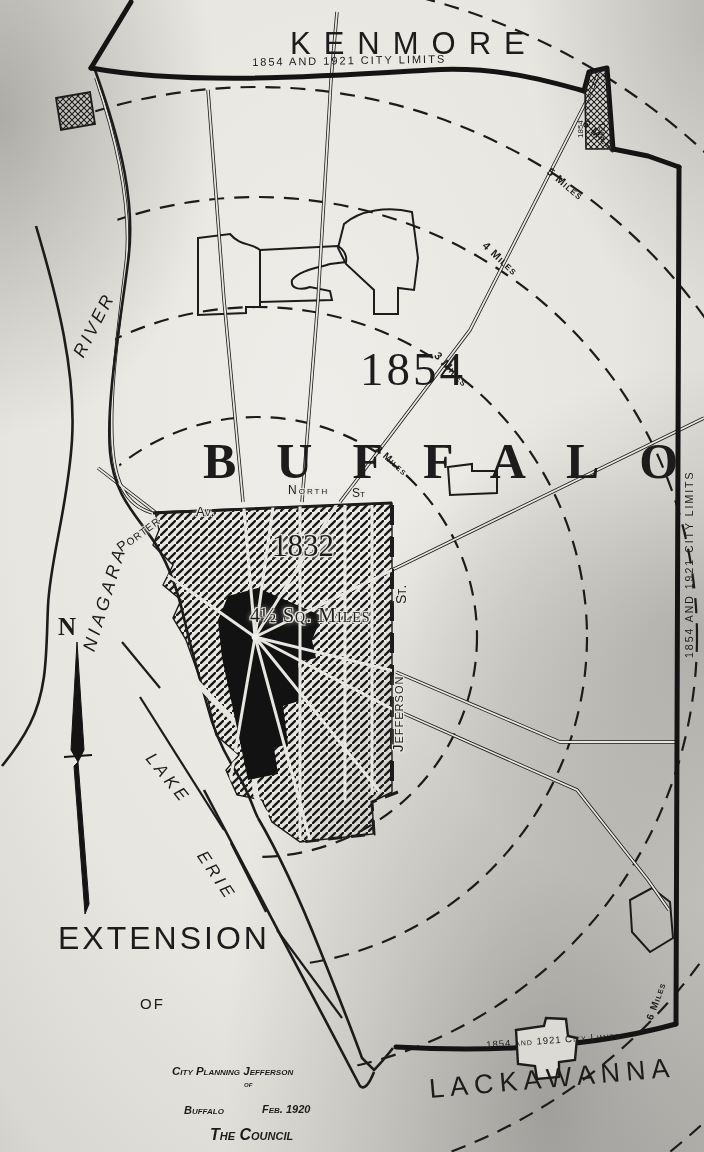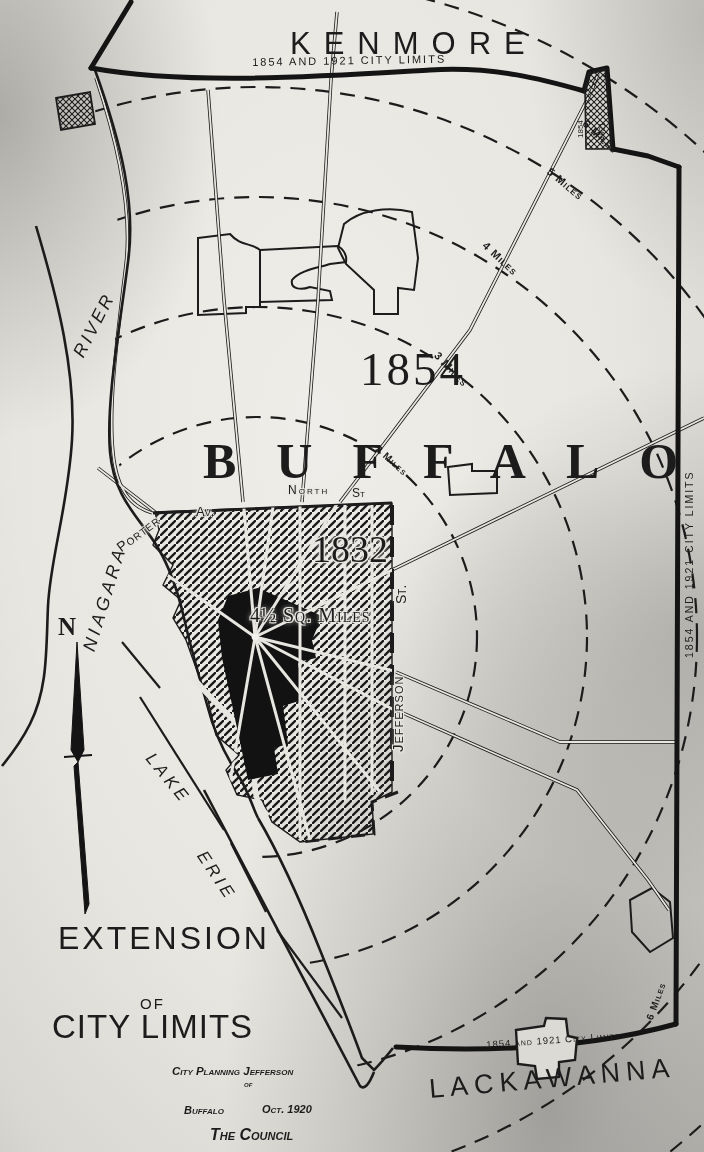--- a/index.html
+++ b/index.html
@@ -170,42 +170,41 @@
 
 <div class="lbl serif" style="left:360px;top:346px;font-size:47px;letter-spacing:3px;">1854</div>
 
 <div class="lbl serif b" style="left:203px;top:436px;font-size:50px;letter-spacing:40px;">BUFFALO</div>
 
 <div class="lbl sc halo" style="left:114px;top:543px;font-size:14px;transform:rotate(-37deg);letter-spacing:1px;">Porter</div>
 <div class="lbl sc halo" style="left:196px;top:485px;font-size:13px;margin-top:20px;">Av.</div>
 <div class="lbl sc halo" style="left:288px;top:484px;font-size:12px;letter-spacing:2px;">North</div>
 <div class="lbl sc halo" style="left:352px;top:487px;font-size:12px;">St</div>
 
-<div class="lbl serif halo" style="left:272px;top:530px;font-size:38px;padding-left:40px;">1832</div>
+<div class="lbl serif halo" style="left:272px;top:530px;font-size:31px;">1832</div>
 <div class="lbl serif sc halo" style="left:250px;top:568px;font-size:20px;letter-spacing:1px;margin-top:37px;">4½ Sq. Miles</div>
 
 <div class="lbl sc halo" style="left:394px;top:604px;font-size:14px;transform:rotate(-90deg);">St.</div>
 <div class="lbl sc halo" style="left:390px;top:752px;font-size:15px;transform:rotate(-90deg);letter-spacing:1px;">Jefferson</div>
 
 <div class="lbl it" style="left:70px;top:352px;font-size:18px;transform:rotate(-63deg);letter-spacing:3px;">RIVER</div>
 <div class="lbl it" style="left:80px;top:648px;font-size:18px;transform:rotate(-73deg);letter-spacing:4px;">NIAGARA</div>
 <div class="lbl it" style="left:156px;top:750px;font-size:17px;transform:rotate(51deg);letter-spacing:4px;">LAKE</div>
 <div class="lbl it" style="left:208px;top:848px;font-size:17px;transform:rotate(56deg);letter-spacing:4px;">ERIE</div>
 
 <div class="lbl serif b" style="left:58px;top:614px;font-size:25px;">N</div>
 
 <div class="lbl" style="left:58px;top:922px;font-size:32px;letter-spacing:3px;">EXTENSION</div>
 <div class="lbl" style="left:140px;top:996px;font-size:15px;letter-spacing:2px;">OF</div>
-<div class="lbl" style="left:52px;top:1010px;font-size:33px;letter-spacing:1px;">CITY LIMITS</div>
 
 <div class="lbl b it sc" style="left:172px;top:1066px;font-size:11.5px;">City Planning Jefferson</div>
 <div class="lbl b it sc" style="left:244px;top:1080px;font-size:9px;">of</div>
 <div class="lbl b it sc" style="left:210px;top:1127px;font-size:16px;">The Council</div>
 <div class="lbl b it sc" style="left:184px;top:1105px;font-size:11px;">Buffalo</div>
-<div class="lbl b it sc" style="left:262px;top:1104px;font-size:11px;">Oct. 1920</div>
+<div class="lbl b it sc" style="left:262px;top:1104px;font-size:11px;">Feb. 1920</div>
 
 <div class="lbl" style="left:428px;top:1076px;font-size:27px;letter-spacing:6px;transform:rotate(-5deg);">LACKAWANNA</div>
 <div class="lbl sc" style="left:486px;top:1040px;font-size:9.5px;letter-spacing:1px;transform:rotate(-4deg);">1854 and 1921 City Limits</div>
 <div class="lbl sc" style="left:684px;top:658px;font-size:10.5px;letter-spacing:2px;transform:rotate(-90deg);">1854 AND 1921 CITY LIMITS</div>
 
 <div class="lbl" style="left:577px;top:138px;font-size:8px;transform:rotate(-90deg);">1854</div>
 <div class="lbl" style="left:598px;top:140px;font-size:8px;transform:rotate(-87deg);">1921</div>
 
 </div>
 

